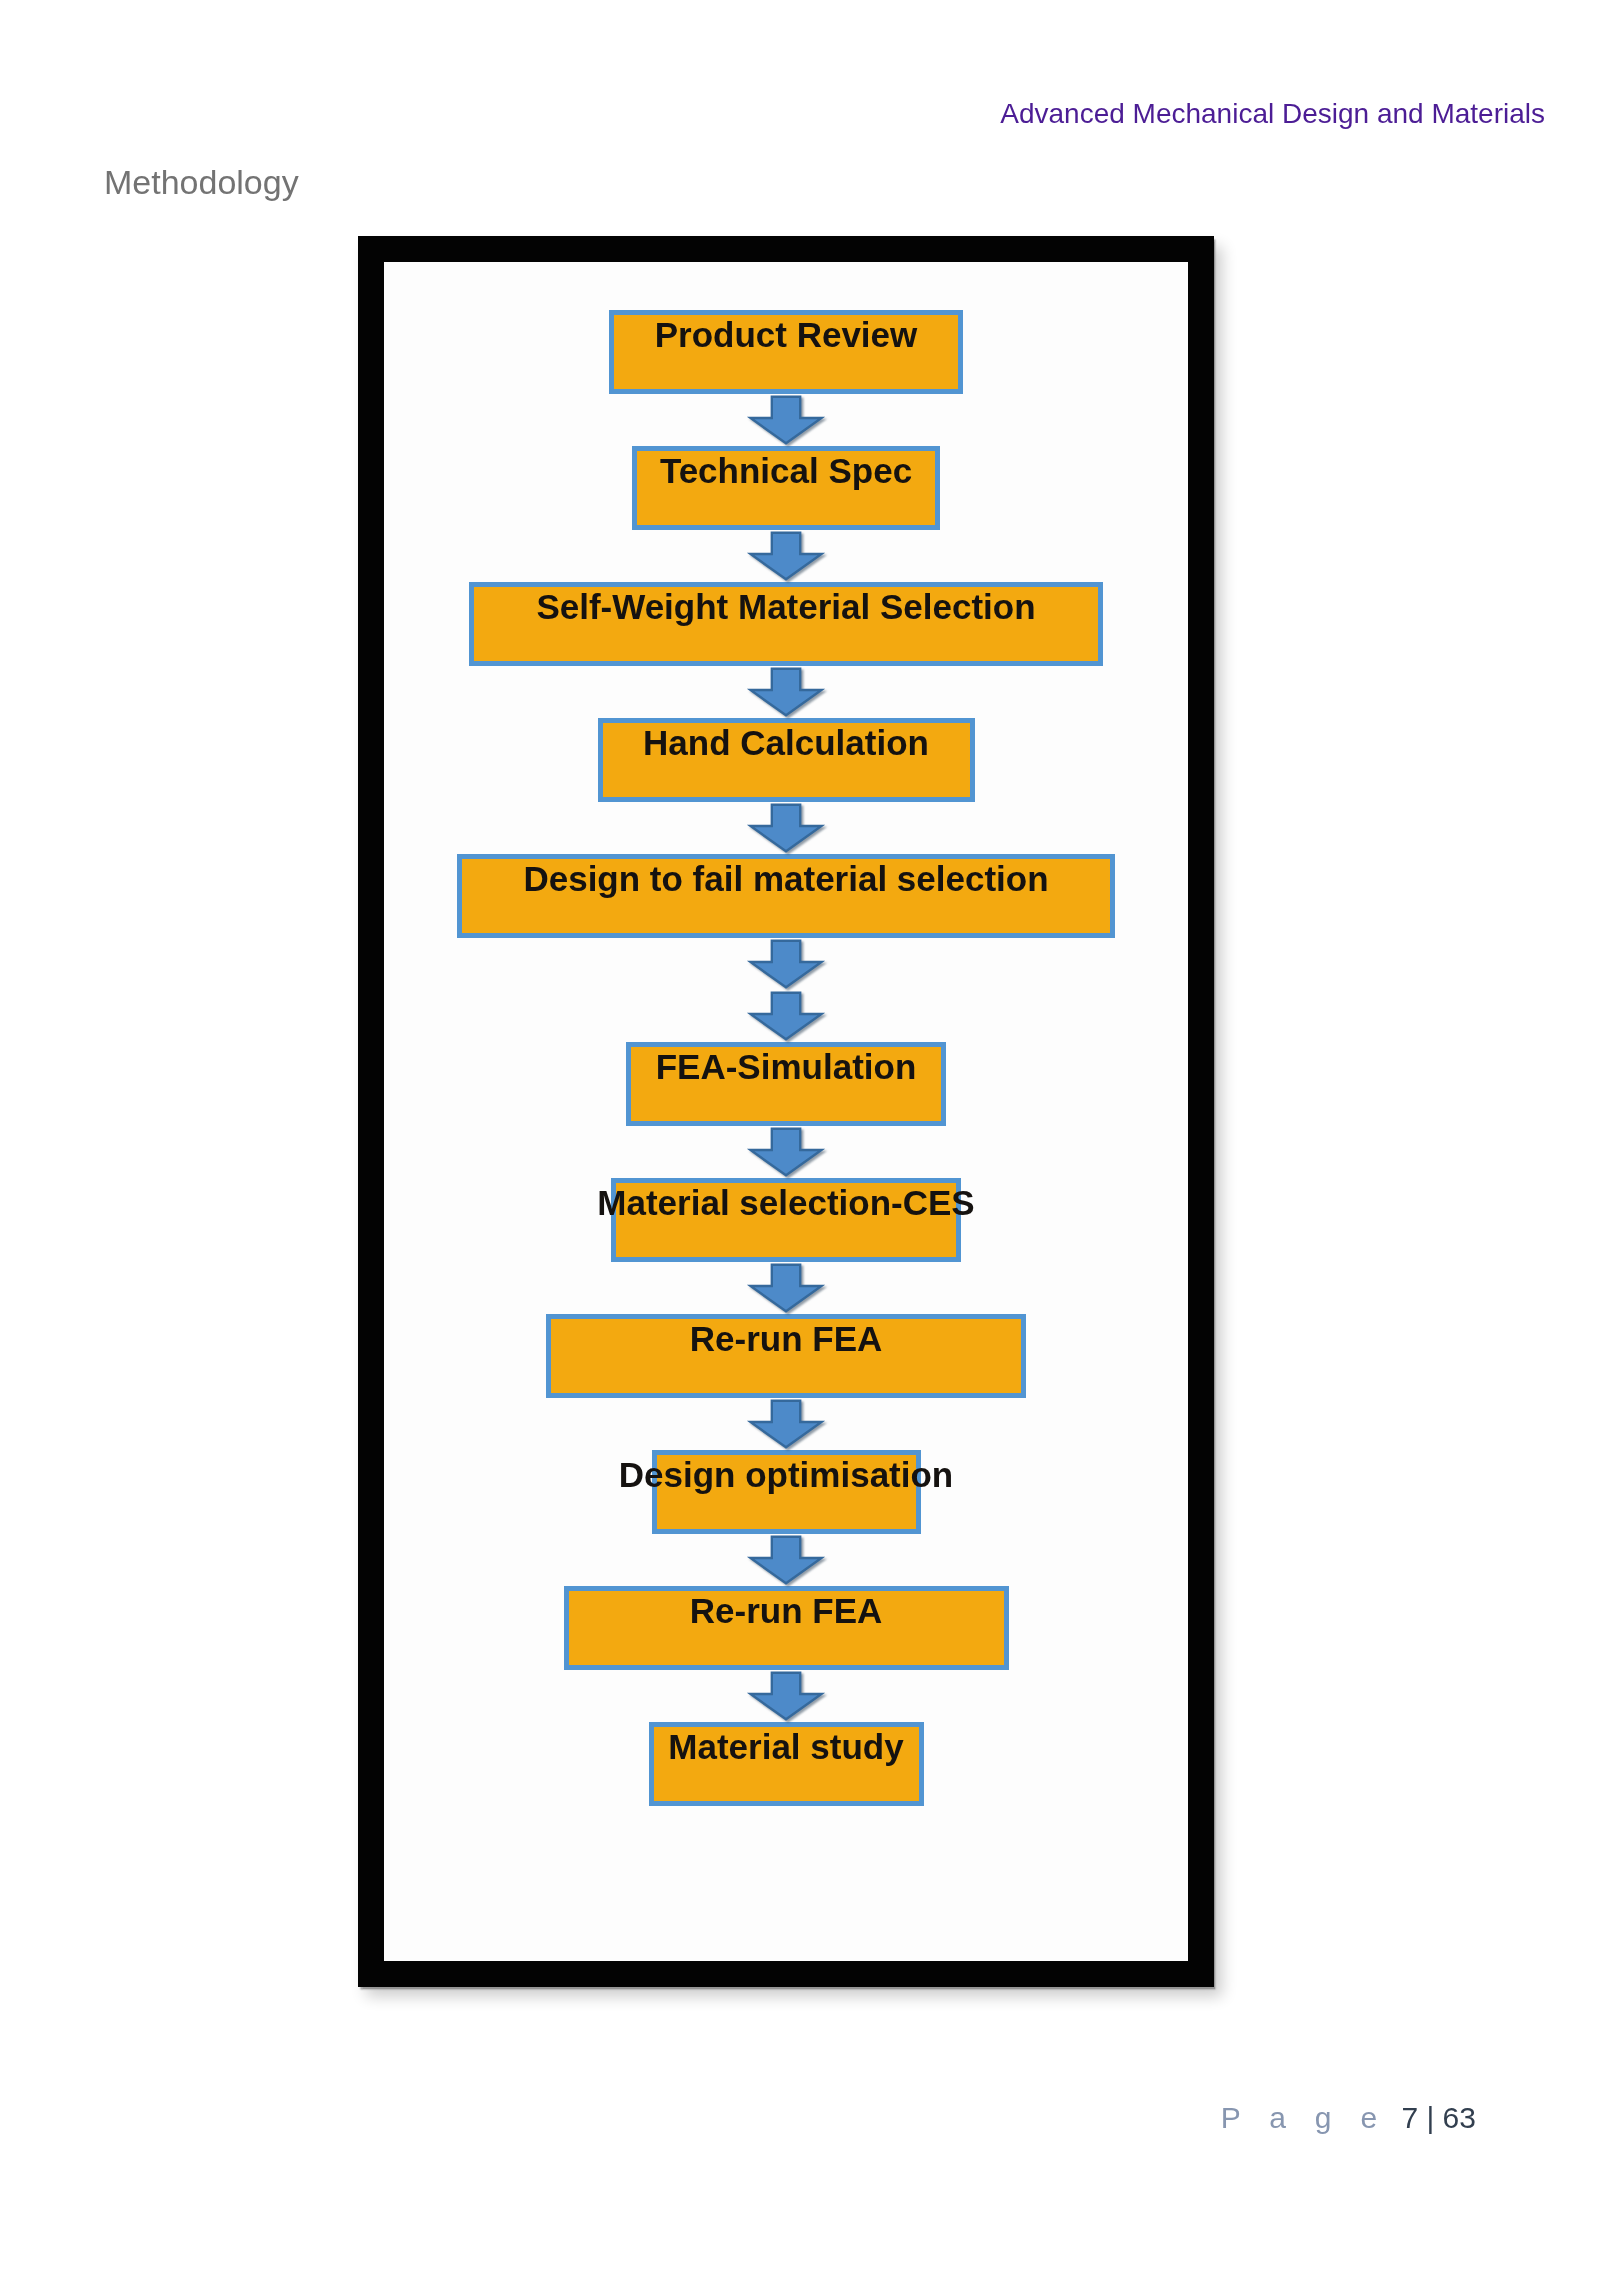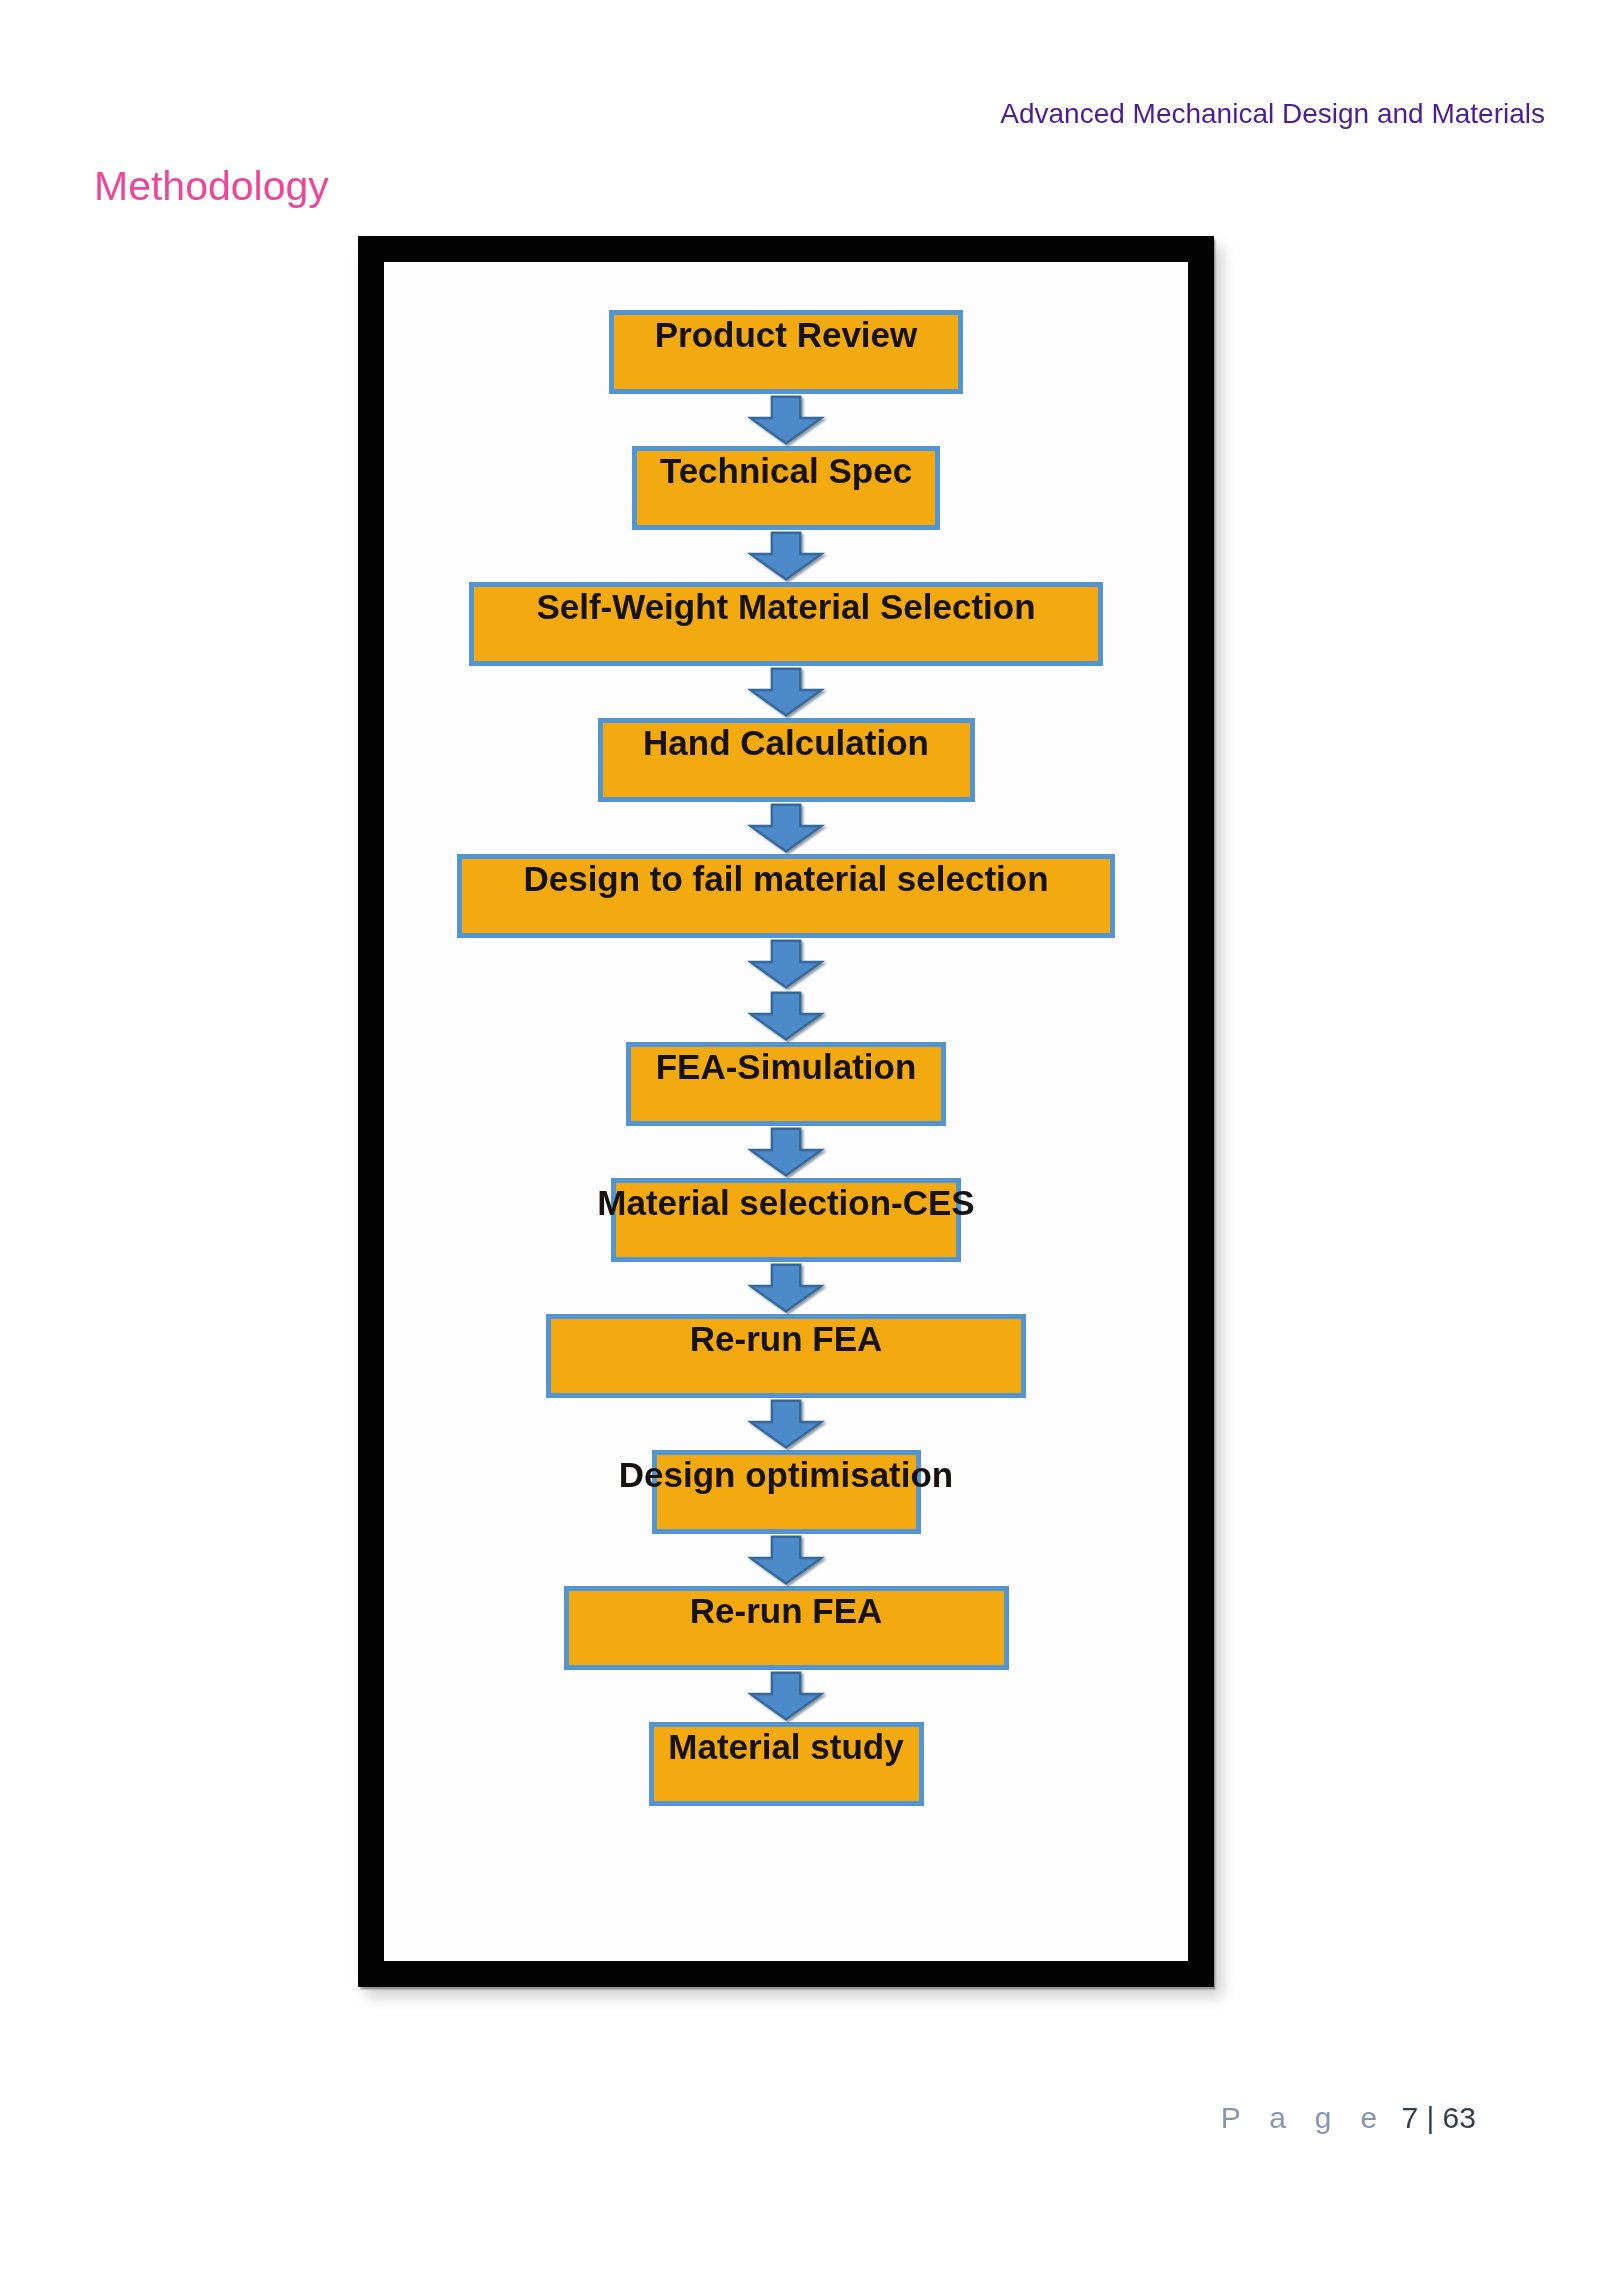--- a/index.html
+++ b/index.html
@@ -10,24 +10,24 @@
     font-family:"Liberation Sans",sans-serif;
     overflow:hidden;
   }
   .doc-header{
     position:absolute;top:97px;right:78px;
     font-size:28px;line-height:1.2;
     color:#4c1d95;
     white-space:nowrap;
   }
   .doc-heading{
-    position:absolute;top:162px;left:94px;
+    position:absolute;top:162px;left:104px;
     margin:0;
-    font-size:41px;font-weight:400;line-height:1.2;
-    color:#ec4899;
+    font-size:34px;font-weight:400;line-height:1.2;
+    color:#737373;
     white-space:nowrap;
   }
   .flow-frame{
     position:absolute;left:358px;top:236px;
     width:856px;height:1751px;
     background:#030303;
     box-sizing:border-box;
     box-shadow:2.4px 3.2px 1.6px rgba(128,128,128,0.75), 8px 10.3px 14.3px rgba(0,0,0,0.20);
   }
   .flow-inner{

